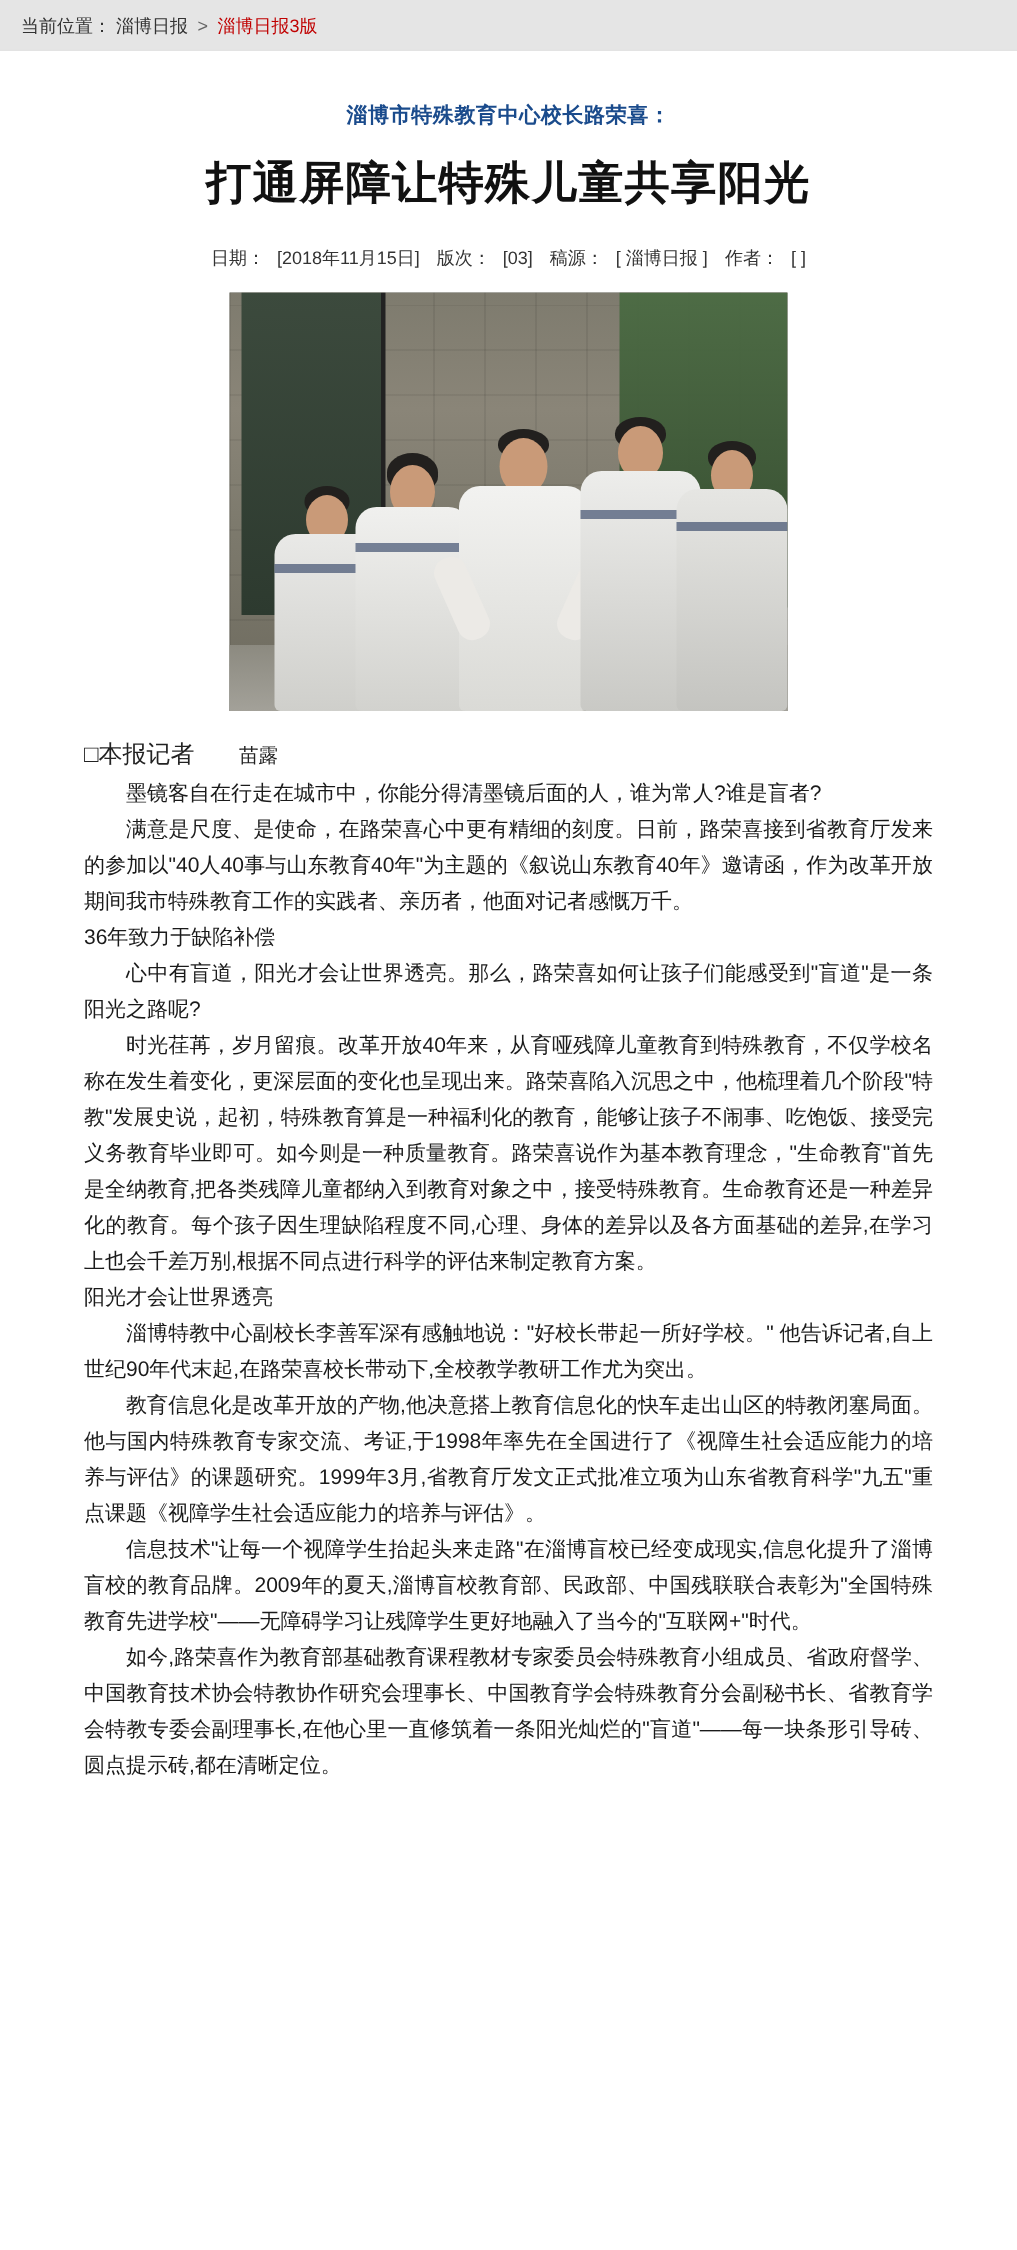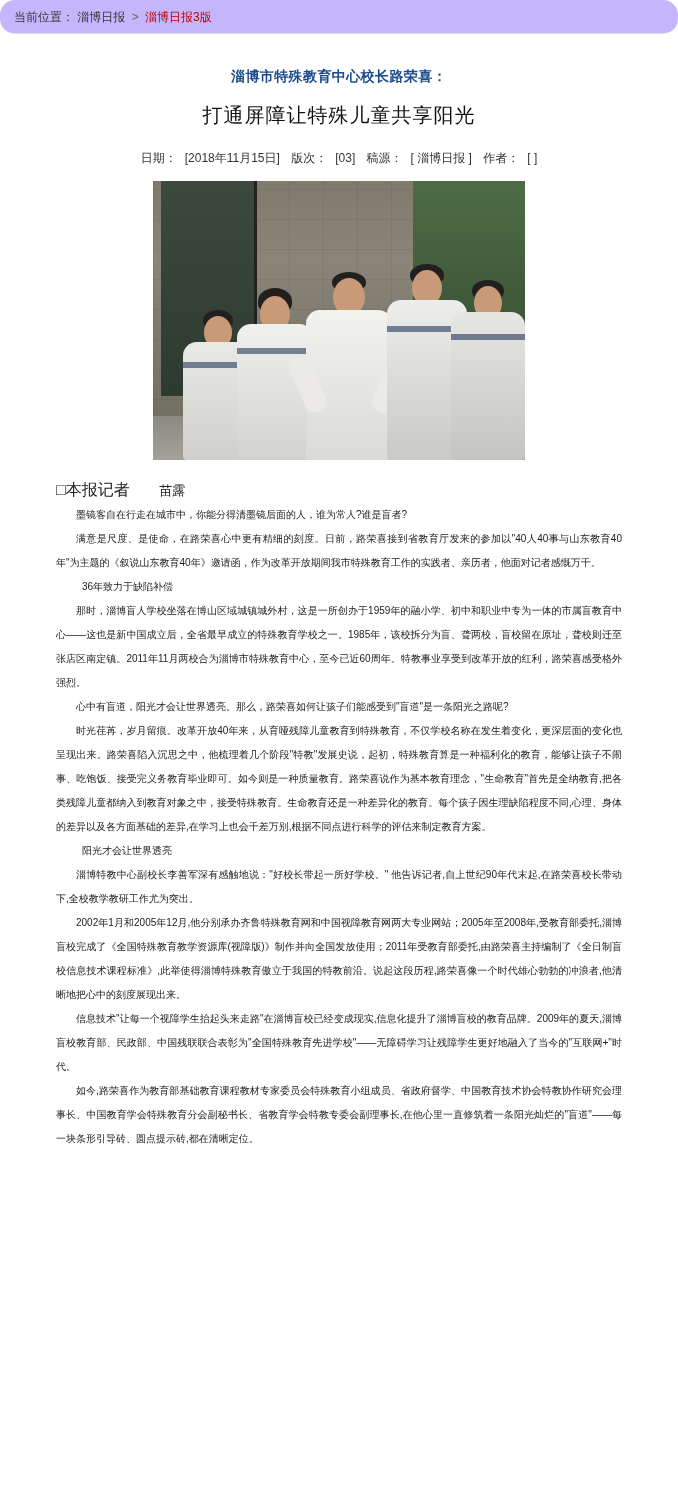--- a/index.html
+++ b/index.html
@@ -16,45 +16,44 @@
     background: #ffffff;
     margin: 0 auto;
     padding: 0;
   }
   
   .breadcrumb {
     padding: 9px 14px 8px 14px;
     font-size: 12px;
     color: #333;
     border-bottom: 1px solid #e3e3e3;
-    background: #c4b5fd;
+    background: #e5e5e5;
     line-height: 16px;
-    border-radius: 15px;
   }
   .breadcrumb .sep { color: #666; margin: 0 3px; }
   .breadcrumb a { color: #333; text-decoration: none; }
   .breadcrumb a.current { color: #c00000; }
 
   
   .article {
     padding: 20px 56px 0 56px;
   }
   .kicker {
     text-align: center;
     color: #1a4b8c;
     font-size: 14px;
     font-weight: bold;
     letter-spacing: 0.4px;
     margin: 14px 0 0 0;
     font-family: Liberation Mono, monospace;
   }
   .headline {
     text-align: center;
-    font-size: 20px;
-    font-weight: normal;
+    font-size: 30px;
+    font-weight: bold;
     color: #111;
     margin: 16px 0 0 0;
     letter-spacing: 1px;
   }
   .meta {
     text-align: center;
     font-size: 12px;
     color: #333;
     margin: 20px 0 0 0;
     line-height: 18px;
@@ -158,27 +157,27 @@
     margin: 18px 0 0 0;
     font-size: 13px;
     color: #222;
     line-height: 24px;
   }
   .byline .sq { font-size: 16px; }
   .byline .name { margin-left: 26px; }
 
   .body-text p {
     margin: 0;
-    font-size: 10px;
+    font-size: 14px;
     line-height: 24px;
     color: #1a1a1a;
     text-align: justify;
   }
   .body-text p.indent { text-indent: 2em; }
-  .body-text p.sub { text-indent: 0; margin-left: 26px; }
+  .body-text p.sub { text-indent: 0; }
 </style>
 </head>
 <body>
 
 <div id="page">
 
   <div class="breadcrumb">
     <span>当前位置：</span>
     <a href="#">淄博日报</a>
     <span class="sep">&gt;</span>
@@ -244,26 +243,25 @@
 
     <div class="byline">
       <span class="sq">□本报记者</span>
       <span class="name">苗露</span>
     </div>
 
     <div class="body-text">
       <p class="indent">墨镜客自在行走在城市中，你能分得清墨镜后面的人，谁为常人?谁是盲者?</p>
       <p class="indent">满意是尺度、是使命，在路荣喜心中更有精细的刻度。日前，路荣喜接到省教育厅发来的参加以"40人40事与山东教育40年"为主题的《叙说山东教育40年》邀请函，作为改革开放期间我市特殊教育工作的实践者、亲历者，他面对记者感慨万千。</p>
       <p class="sub">36年致力于缺陷补偿</p>
-      <p class="indent">那时，淄博盲人学校坐落在博山区域城镇城外村，这是一所创办于1959年的融小学、初中和职业中专为一体的市属盲教育中心——这也是新中国成立后，全省最早成立的特殊教育学校之一。1985年，该校拆分为盲、聋两校，盲校留在原址，聋校则迁至张店区南定镇。2011年11月两校合为淄博市特殊教育中心，至今已近60周年。特教事业享受到改革开放的红利，路荣喜感受格外强烈。</p>
       <p class="indent">心中有盲道，阳光才会让世界透亮。那么，路荣喜如何让孩子们能感受到"盲道"是一条阳光之路呢?</p>
       <p class="indent">时光荏苒，岁月留痕。改革开放40年来，从育哑残障儿童教育到特殊教育，不仅学校名称在发生着变化，更深层面的变化也呈现出来。路荣喜陷入沉思之中，他梳理着几个阶段"特教"发展史说，起初，特殊教育算是一种福利化的教育，能够让孩子不闹事、吃饱饭、接受完义务教育毕业即可。如今则是一种质量教育。路荣喜说作为基本教育理念，"生命教育"首先是全纳教育,把各类残障儿童都纳入到教育对象之中，接受特殊教育。生命教育还是一种差异化的教育。每个孩子因生理缺陷程度不同,心理、身体的差异以及各方面基础的差异,在学习上也会千差万别,根据不同点进行科学的评估来制定教育方案。</p>
       <p class="sub">阳光才会让世界透亮</p>
       <p class="indent">淄博特教中心副校长李善军深有感触地说："好校长带起一所好学校。" 他告诉记者,自上世纪90年代末起,在路荣喜校长带动下,全校教学教研工作尤为突出。</p>
-      <p class="indent">2002年1月和2005年12月,他分别承办齐鲁特殊教育网和中国视障教育网两大专业网站；2005年至2008年,受教育部委托,淄博盲校完成了《全国特殊教育教学资源库(视障版)》制作并向全国发放使用；2011年受教育部委托,由路荣喜主持编制了《全日制盲校信息技术课程标准》,此举使得淄博特殊教育傲立于我国的特教前沿。说起这段历程,路荣喜像一个时代雄心勃勃的冲浪者,他清晰地把心中的刻度展现出来。</p>
+      <p class="indent">教育信息化是改革开放的产物,他决意搭上教育信息化的快车走出山区的特教闭塞局面。他与国内特殊教育专家交流、考证,于1998年率先在全国进行了《视障生社会适应能力的培养与评估》的课题研究。1999年3月,省教育厅发文正式批准立项为山东省教育科学"九五"重点课题《视障学生社会适应能力的培养与评估》。</p>
       <p class="indent">信息技术"让每一个视障学生抬起头来走路"在淄博盲校已经变成现实,信息化提升了淄博盲校的教育品牌。2009年的夏天,淄博盲校教育部、民政部、中国残联联合表彰为"全国特殊教育先进学校"——无障碍学习让残障学生更好地融入了当今的"互联网+"时代。</p>
       <p class="indent">如今,路荣喜作为教育部基础教育课程教材专家委员会特殊教育小组成员、省政府督学、中国教育技术协会特教协作研究会理事长、中国教育学会特殊教育分会副秘书长、省教育学会特教专委会副理事长,在他心里一直修筑着一条阳光灿烂的"盲道"——每一块条形引导砖、圆点提示砖,都在清晰定位。</p>
 
     </div>
 
   </div>
 
 </div>
 
 </body></html>

